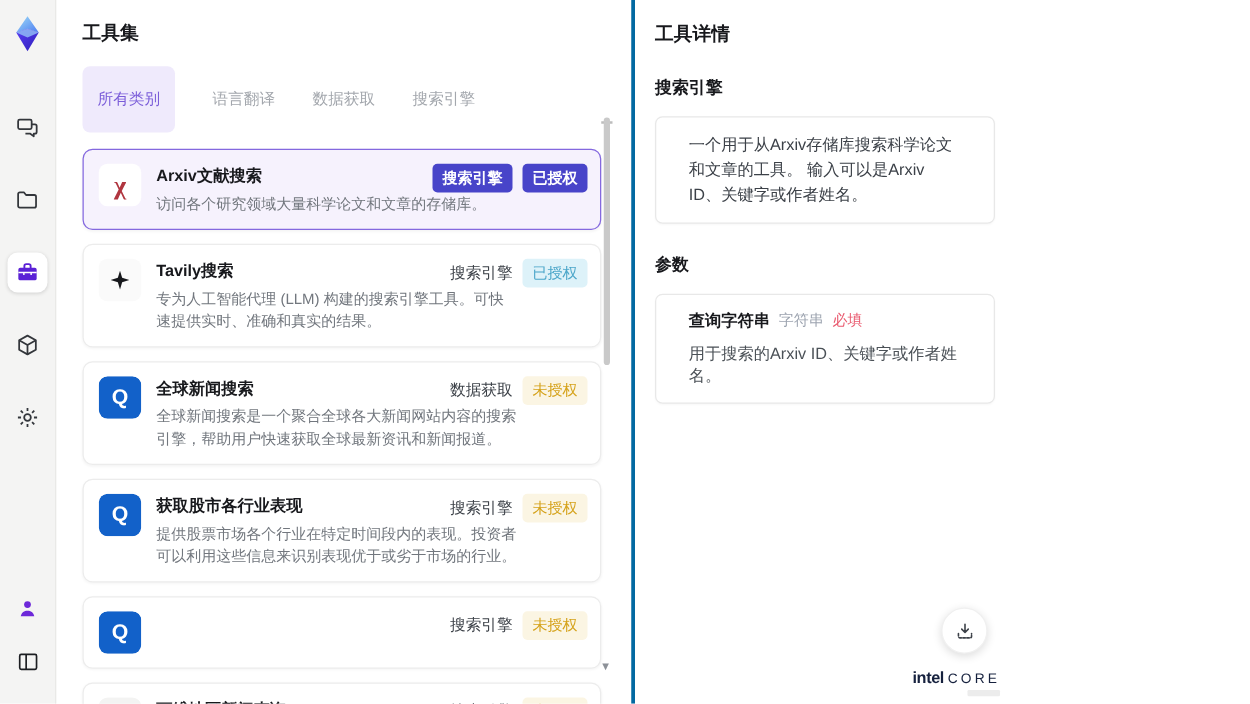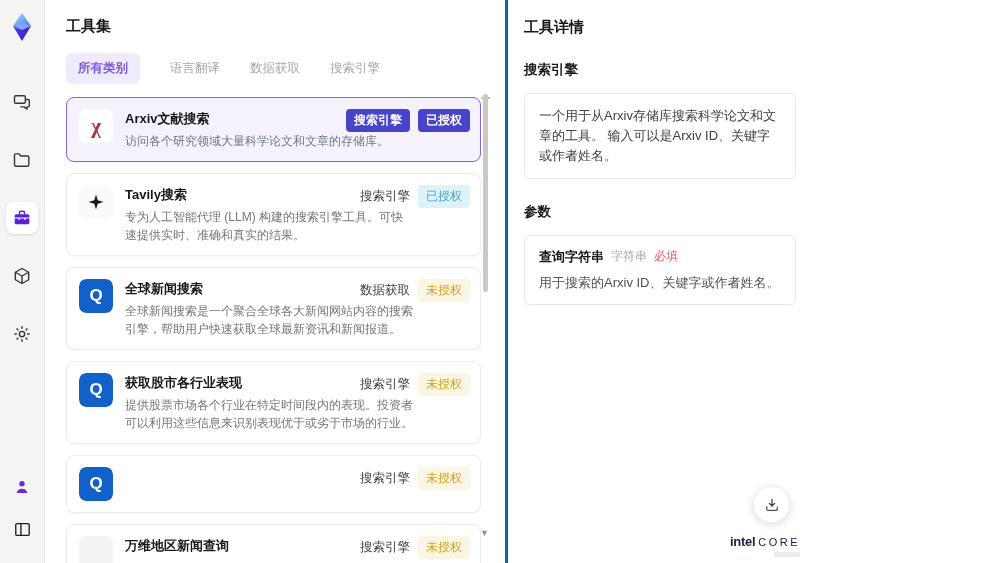--- a/index.html
+++ b/index.html
@@ -17,21 +17,21 @@
   .rail-btn.active { background:#fff; box-shadow:0 1px 3px rgba(0,0,0,.12); }
   .rail-spacer { flex:1; }
   .rail-group-bottom { margin-bottom:18px; display:flex; flex-direction:column; align-items:center; gap:10px; }
   .rail svg { display:block; }
 
   
   .tools-panel { width:460px; flex:0 0 460px; position:relative; padding:17px 0 0 21px; }
   .panel-title { font-size:15px; font-weight:700; color:#17181c; }
   .tabs { display:flex; align-items:center; gap:30px; margin-top:17px; }
   .tab { font-size:12.5px; color:#a3a7ad; cursor:pointer; padding:5px 0; white-space:nowrap; }
-  .tab.active { background:#efeafc; color:#7a5cd9; font-weight:700; padding:7px 12px; border-radius:6px; }
+  .tab.active { background:#efeafc; color:#7a5cd9; font-weight:400; padding:18px 12px; border-radius:6px; }
 
   .tool-list { margin-top:13px; width:415px; display:flex; flex-direction:column; gap:11px; }
   .tool-card { position:relative; background:#fff; border:1px solid #ececec; border-radius:8px;
     padding:11px 12px; display:flex; gap:12px; cursor:pointer;
     box-shadow:0 1px 2px rgba(0,0,0,.04); }
   .tool-card.selected { background:#f6f2fd; border:1.5px solid #8468df; }
   .tool-icon { width:34px; height:34px; border-radius:7px; flex:0 0 34px;
     display:flex; align-items:center; justify-content:center; background:#fafafa; overflow:hidden; }
   .tool-card.selected .tool-icon { background:#fff; }
   .tool-icon [data-icon] { display:none; align-items:center; justify-content:center; }
@@ -51,21 +51,21 @@
   .scrollbar-thumb { position:absolute; left:438px; top:94px; width:5px; height:198px;
     background:#c9c9c9; border-radius:3px; }
   .scroll-dash { position:absolute; left:436px; top:97px; width:9px; height:2px; background:#bdbdbd; }
   .scroll-arrow { position:absolute; left:435px; top:528px; font-size:9px; color:#8d9198; }
 
   
   .detail-panel { flex:1; border-left:3px solid #0369a1; position:relative; padding:18px 20px 0 16px; }
   .detail-title { font-size:15px; font-weight:700; color:#17181c; }
   .section-heading { font-size:13.5px; font-weight:700; color:#17181c; margin-top:24px; }
   .info-box { margin-top:14px; background:#fff; border:1px solid #e8e8e8; border-radius:6px;
-    box-shadow:0 1px 2px rgba(0,0,0,.03); padding:12px 14px; }
+    box-shadow:0 1px 2px rgba(0,0,0,.03); padding:12px 26px; }
   .intro-text { font-size:13px; color:#3c4148; line-height:1.55; }
   .param-line { display:flex; align-items:flex-start; gap:7px; }
   .param-name { font-size:13px; font-weight:700; color:#17181c; }
   .param-type { font-size:12px; color:#9ca3af; }
   .param-required { font-size:12px; color:#e9596e; }
   .param-desc { font-size:13px; color:#4b5157; margin-top:8px; }
 
   .fab-download { position:absolute; right:26px; bottom:40px; width:37px; height:37px;
     border-radius:50%; background:#fff; border:1px solid #f0f0f0;
     box-shadow:0 2px 8px rgba(0,0,0,.14); display:flex; align-items:center; justify-content:center; cursor:pointer; }

